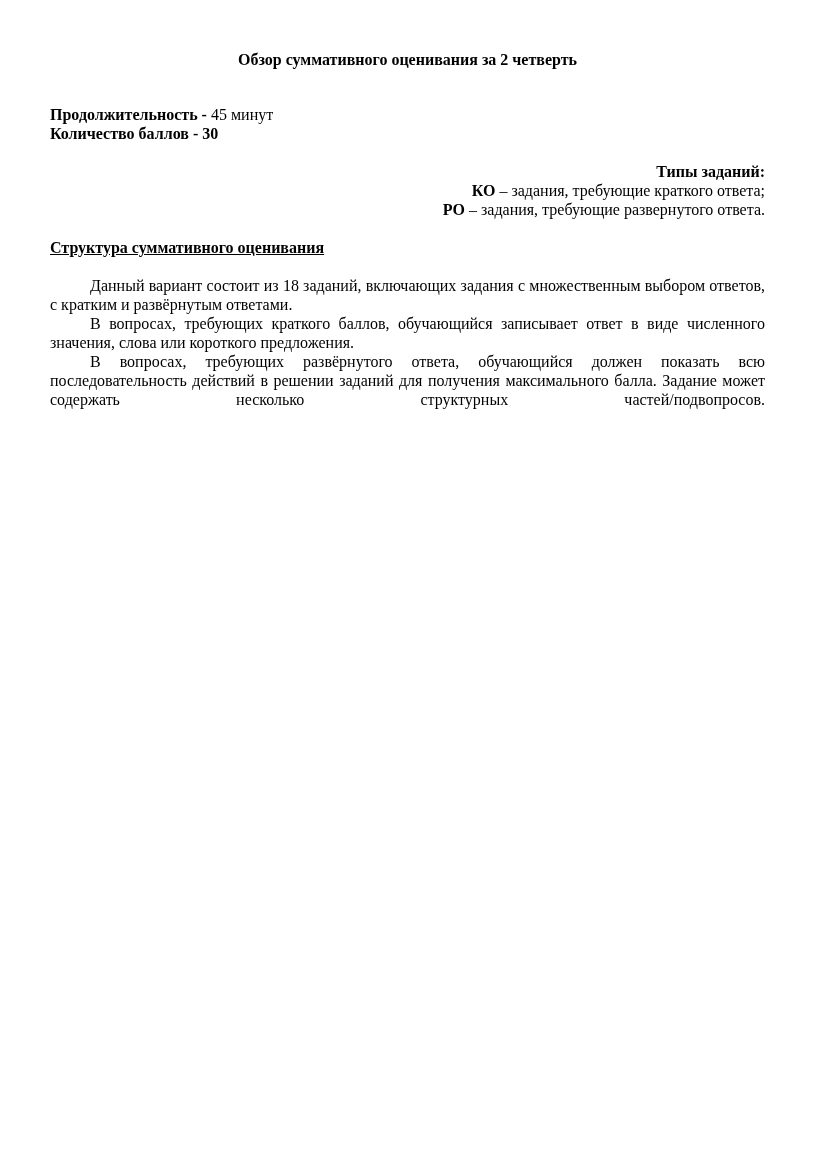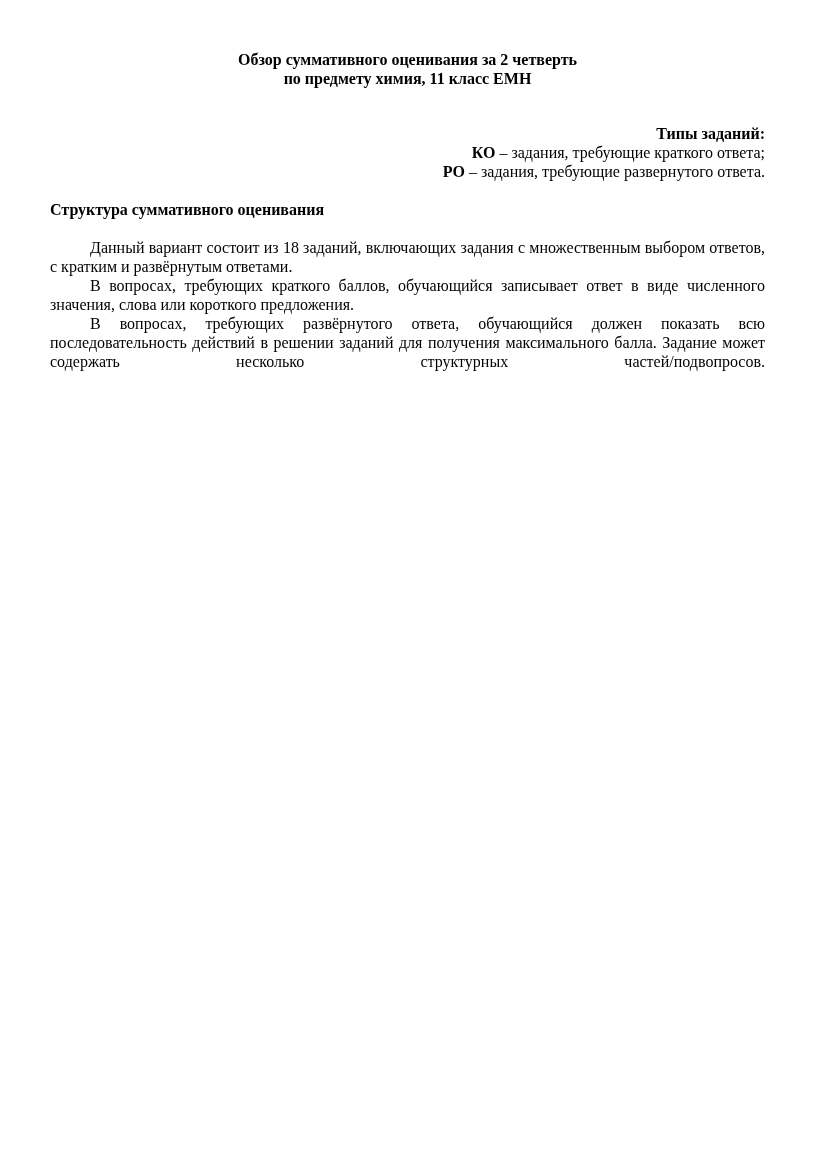--- a/index.html
+++ b/index.html
@@ -27,40 +27,47 @@
   }
   .doc-title div { margin: 0; }
   .b { font-weight: bold; }
   .meta-block { margin: 0 0 19px 0; }
   .meta-line { margin: 0; }
   .task-types-block { margin: 0 0 19px 0; text-align: right; }
   .task-type-line { margin: 0; }
   .section-heading {
     font-weight: bold;
     margin: 8px 0 19px 0;
+    text-decoration: underline;
   }
   .body-paragraphs p {
     margin: 0;
     text-align: justify;
     text-indent: 40px;
   }
   .body-paragraphs p.last-line-justified {
     text-align-last: justify;
   }
 </style>
 </head>
 <body>
 
 <div class="page">
 
   <div class="doc-title">
     <div>Обзор суммативного оценивания за 2 четверть</div>
-    <div>по предмету химия, 11 класс ЕМН</div>
   </div>
 
+  <div class="meta-block">
+    <div class="meta-line">
+      <span class="b">Продолжительность -</span>
+      <span>45 минут</span>
+    </div>
+    <div class="meta-line b">Количество баллов - 30</div>
+  </div>
 
   <div class="task-types-block">
     <div class="task-type-line b">Типы заданий:</div>
     <div class="task-type-line">
       <span class="b">КО</span>
       <span>– задания, требующие краткого ответа;</span>
     </div>
     <div class="task-type-line">
       <span class="b">РО</span>
       <span>– задания, требующие развернутого ответа.</span>

